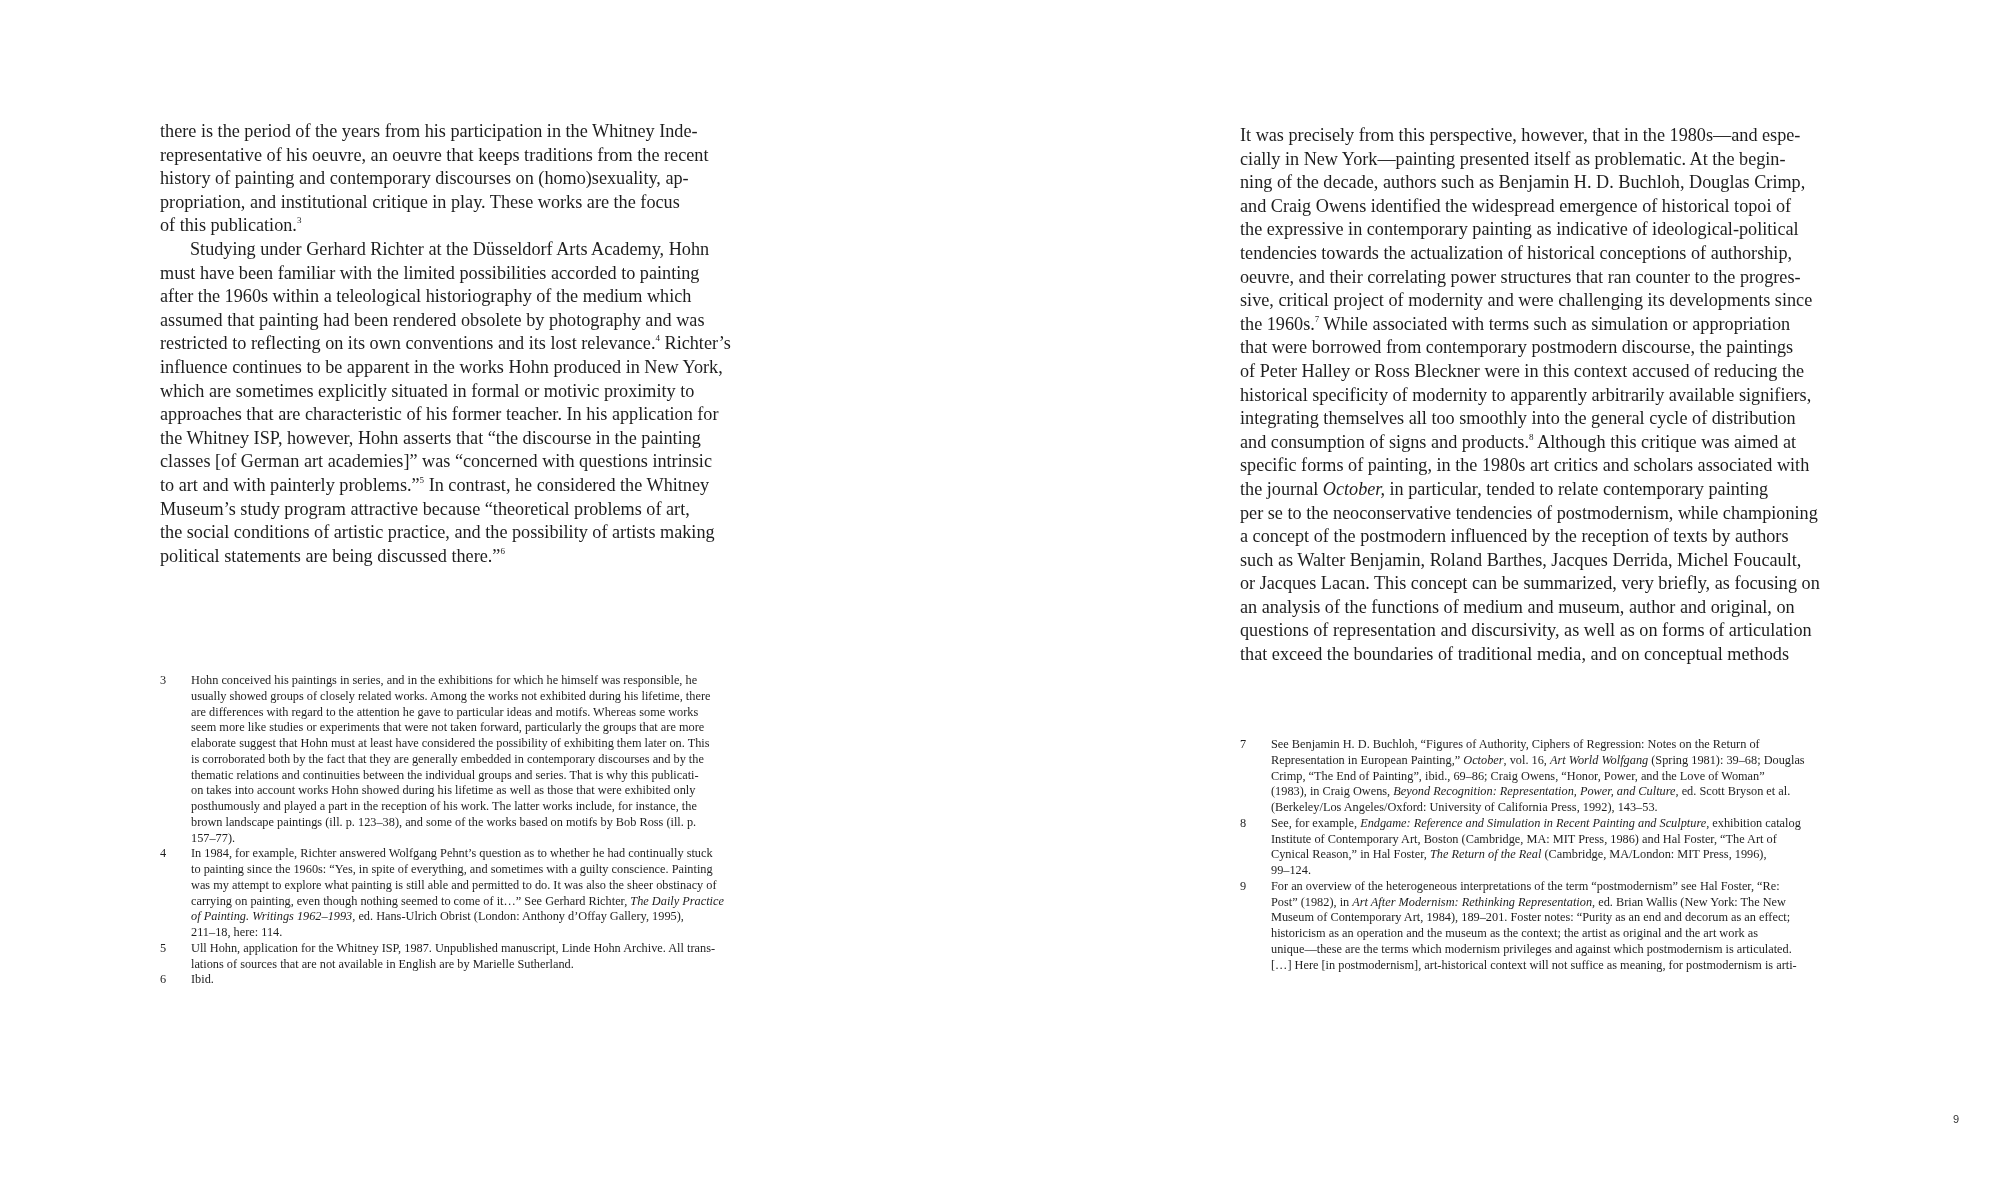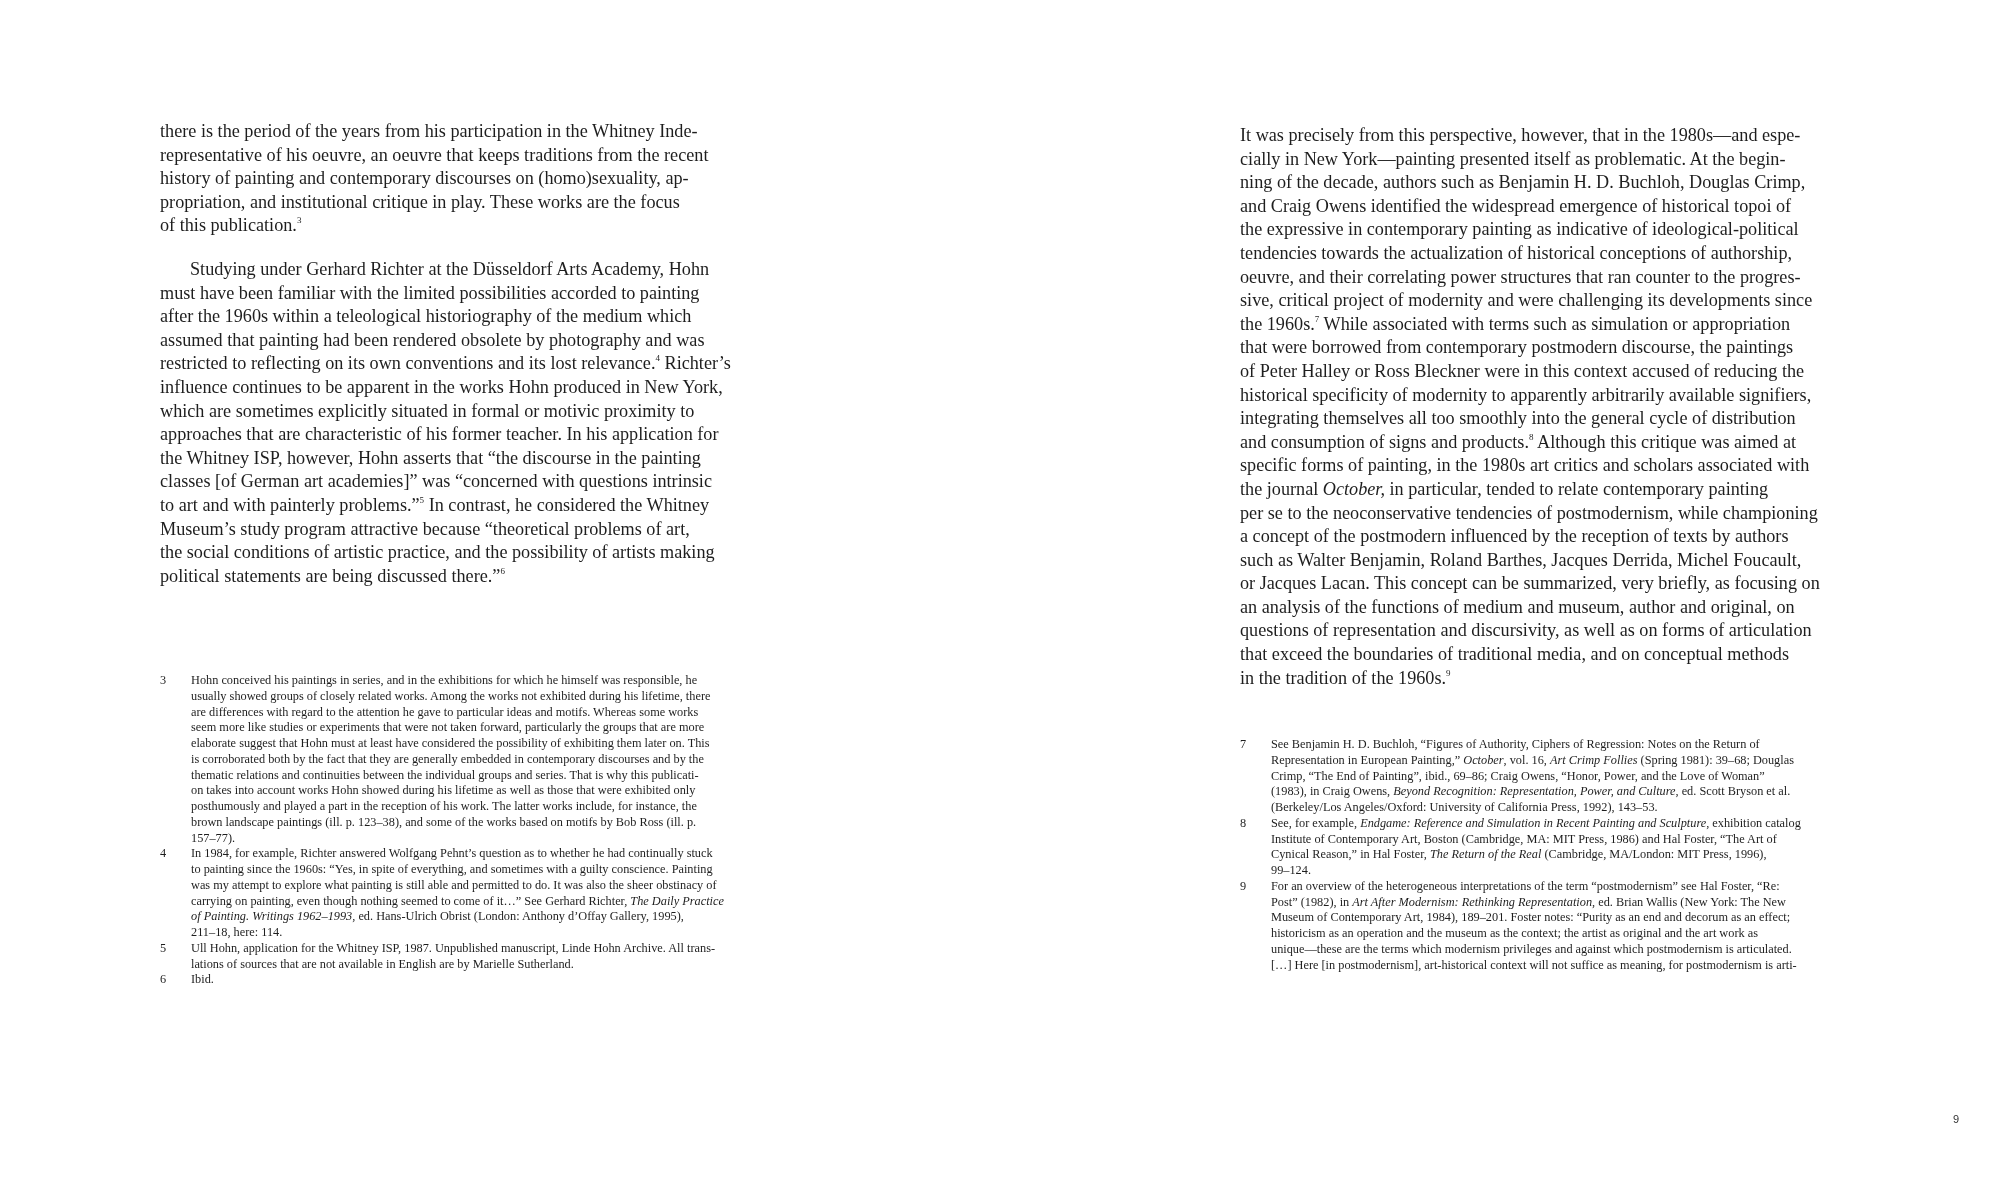--- a/index.html
+++ b/index.html
@@ -5,21 +5,21 @@
   html, body { margin:0; padding:0; background:#ffffff; }
   body { width:2000px; height:1178px; position:relative; overflow:hidden; color:#1e1e1e;
          font-family:"Liberation Serif","DejaVu Serif",serif; }
   .page { position:absolute; top:0; height:1178px; }
   .page-left { left:0; width:1000px; }
   .page-right { left:1000px; width:1000px; }
   .body-text { position:absolute; font-size:18.2px; line-height:23.6px; }
   .left-body { left:160px; top:120px; width:640px; }
   .right-body { left:240px; top:124px; width:640px; }
   .line { white-space:nowrap; display:block; }
-  .indent { padding-left:30px;margin-top:20px; }
+  .indent { padding-left:30px; }
   sup { font-size:9px; line-height:0; vertical-align:super; position:relative; top:-1px; }
   .notes { position:absolute; font-size:12.3px; line-height:15.75px; }
   .left-notes { left:160px; top:673px; width:640px; }
   .right-notes { left:240px; top:737px; width:640px; }
   .note { display:flex; }
   .note-num { width:31px; flex:0 0 31px; }
   .note-text { flex:1; }
   .note-text .line { white-space:nowrap; }
   i { font-style:italic; }
   .page-number { position:absolute; left:953px; top:1113px; font-family:"Liberation Sans","DejaVu Sans",sans-serif;
@@ -114,29 +114,28 @@
     <span class="line"><span>and consumption of signs and products.</span><sup>8</sup><span> Although this critique was aimed at</span></span>
     <span class="line">specific forms of painting, in the 1980s art critics and scholars associated with</span>
     <span class="line"><span>the journal </span><i>October,</i><span> in particular, tended to relate contemporary painting</span></span>
     <span class="line">per se to the neoconservative tendencies of postmodernism, while championing</span>
     <span class="line">a concept of the postmodern influenced by the reception of texts by authors</span>
     <span class="line">such as Walter Benjamin, Roland Barthes, Jacques Derrida, Michel Foucault,</span>
     <span class="line">or Jacques Lacan. This concept can be summarized, very briefly, as focusing on</span>
     <span class="line">an analysis of the functions of medium and museum, author and original, on</span>
     <span class="line">questions of representation and discursivity, as well as on forms of articulation</span>
     <span class="line">that exceed the boundaries of traditional media, and on conceptual methods</span>
-    <span class="line"><span>in the tradition of the 1960s.</span><sup>9</sup></span>
   </div>
 
   <div class="notes right-notes">
     <div class="note">
       <span class="note-num">7</span>
       <div class="note-text">
         <span class="line">See Benjamin H. D. Buchloh, “Figures of Authority, Ciphers of Regression: Notes on the Return of</span>
-        <span class="line"><span>Representation in European Painting,” </span><i>October</i><span>, vol. 16, </span><i>Art Crimp Follies</i><span> (Spring 1981): 39–68; Douglas</span></span>
+        <span class="line"><span>Representation in European Painting,” </span><i>October</i><span>, vol. 16, </span><i>Art World Wolfgang</i><span> (Spring 1981): 39–68; Douglas</span></span>
         <span class="line">Crimp, “The End of Painting”, ibid., 69–86; Craig Owens, “Honor, Power, and the Love of Woman”</span>
         <span class="line"><span>(1983), in Craig Owens, </span><i>Beyond Recognition: Representation, Power, and Culture</i><span>, ed. Scott Bryson et al.</span></span>
         <span class="line">(Berkeley/Los Angeles/Oxford: University of California Press, 1992), 143–53.</span>
       </div>
     </div>
     <div class="note">
       <span class="note-num">8</span>
       <div class="note-text">
         <span class="line"><span>See, for example, </span><i>Endgame: Reference and Simulation in Recent Painting and Sculpture</i><span>, exhibition catalog</span></span>
         <span class="line">Institute of Contemporary Art, Boston (Cambridge, MA: MIT Press, 1986) and Hal Foster, “The Art of</span>

